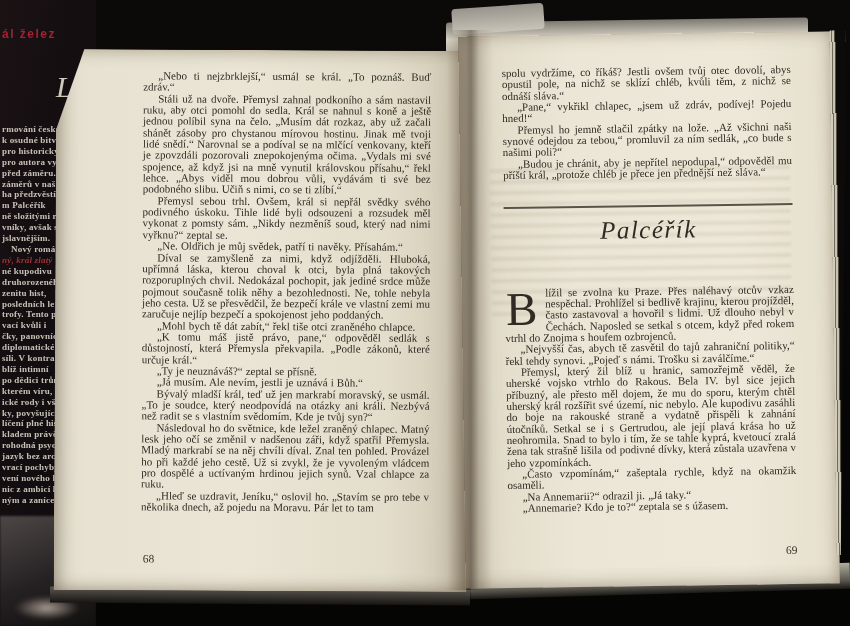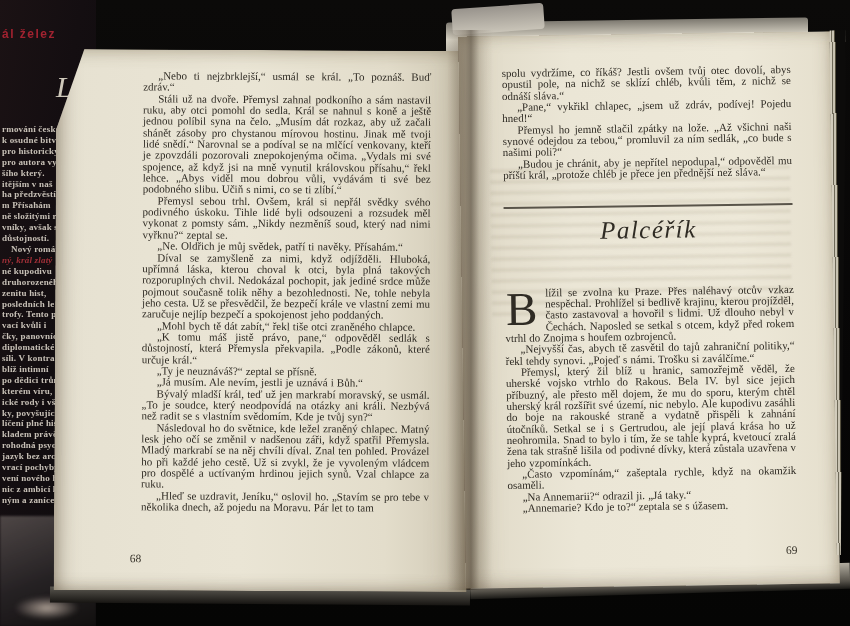--- a/index.html
+++ b/index.html
@@ -47,21 +47,21 @@
     background:linear-gradient(to right,#cfc8b4 0%,#e2dcca 7%,#ebe6d6 30%,#ede8d8 75%,#e5dfcd 100%);
     box-shadow:inset 26px 0 30px -18px rgba(95,80,60,.55),inset -12px 0 16px -9px rgba(120,105,80,.4),
                inset 0 -12px 16px -9px rgba(95,80,60,.3),inset 0 10px 14px -8px rgba(150,140,115,.3);}
 
   .text-col{position:absolute;z-index:1;}
   .text-left{left:87px;top:21px;width:288px;}
   .text-right{left:43px;top:32px;width:289px;}
   .para{margin:0;font-size:11px;line-height:11.35px;text-align:justify;word-spacing:.3px;}
   .para.indent{text-indent:15px;}
   .pn{position:absolute;font-size:11.5px;color:#39352c;z-index:1;}
-  .pn-left{left:76px;top:503px;}
+  .pn-left{left:89px;top:503px;}
   .pn-right{left:43px;top:512px;width:289px;text-align:right;}
 
   .rule{margin-top:26px;height:1.2px;background:#59544a;}
   .chapter-title{text-align:center;font-style:italic;font-size:25px;letter-spacing:1.5px;margin-top:9px;margin-bottom:42px;color:#2f2b24;}
   .opening .dropcap{float:left;font-size:47px;line-height:37px;padding:3px 8px 0 1px;}
 
   .bleed{position:absolute;left:30px;top:128px;width:300px;height:152px;z-index:0;
     background:repeating-linear-gradient(0deg,rgba(115,104,82,.10) 0 4px,rgba(115,104,82,0) 4px 11px);filter:blur(1.2px);}
 </style>
 </head>
@@ -74,27 +74,27 @@
 
   <div class="jacket">
     <div class="jacket-title">ál želez</div>
     <div class="jacket-initial">L</div>
     <div class="flap-text">
 
     <div class="flap-line">rmování českéh</div>
         <div class="flap-line">k osudné bitvě</div>
         <div class="flap-line">pro historický</div>
         <div class="flap-line">pro autora vynik</div>
-        <div class="flap-line">šího který.</div>
-        <div class="flap-line">itějším v naš</div>
+        <div class="flap-line">před záměru.</div>
+        <div class="flap-line">záměrů v naš</div>
         <div class="flap-line">ha předzvěstí ná</div>
-        <div class="flap-line">m Přísahám</div>
+        <div class="flap-line">m Palcéřík</div>
         <div class="flap-line">ně složitými ro</div>
         <div class="flap-line">vníky, avšak so</div>
-        <div class="flap-line">důstojností.</div>
+        <div class="flap-line">jslavnějším.</div>
         <div class="flap-line indent">Nový román</div>
         <div class="flap-line red">ný, král zlatý</div>
         <div class="flap-line">né kupodivu</div>
         <div class="flap-line">druhorozeného</div>
         <div class="flap-line">zenitu hist,</div>
         <div class="flap-line">posledních le</div>
         <div class="flap-line">trofy. Tento p</div>
         <div class="flap-line">vací kvůli i</div>
         <div class="flap-line">čky, panovníc</div>
         <div class="flap-line">diplomatické tak</div>

